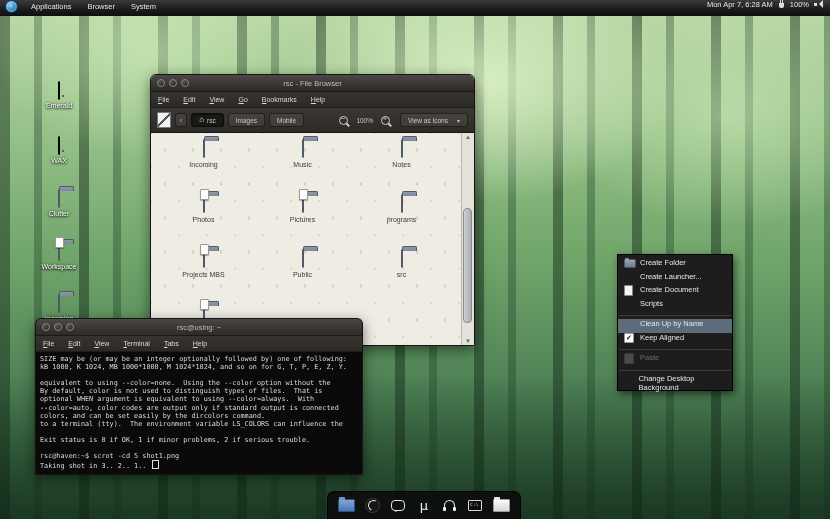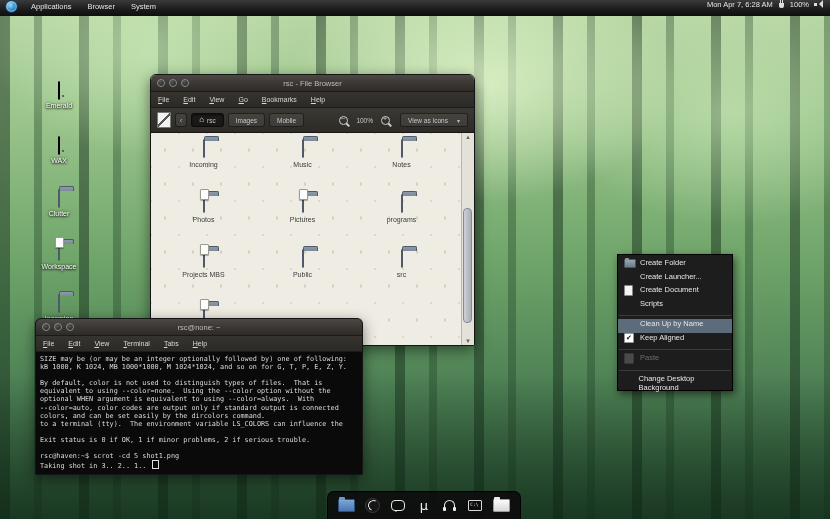--- a/index.html
+++ b/index.html
@@ -270,36 +270,36 @@
     </div>
   </div>
 
   <div id="terminal" class="window">
     <div class="titlebar">
       <span class="winbtns">
         <span class="winbtn"></span>
         <span class="winbtn"></span>
         <span class="winbtn"></span>
       </span>
-      <span class="titletext">rsc@none: ~</span>
+      <span class="titletext">rsc@using: ~</span>
     </div>
     <div class="menubar" id="term-menus">
         <span class="menu-item">File</span>
         <span class="menu-item">Edit</span>
         <span class="menu-item">View</span>
         <span class="menu-item">Terminal</span>
         <span class="menu-item">Tabs</span>
         <span class="menu-item">Help</span>
       </div>
     <div id="term-body">
         <div class="tline">SIZE may be (or may be an integer optionally followed by) one of following:</div>
         <div class="tline">kB 1000, K 1024, MB 1000*1000, M 1024*1024, and so on for G, T, P, E, Z, Y.</div>
         <div class="tline"> </div>
+        <div class="tline">equivalent to using --color=none.  Using the --color option without the</div>
         <div class="tline">By default, color is not used to distinguish types of files.  That is</div>
-        <div class="tline">equivalent to using --color=none.  Using the --color option without the</div>
         <div class="tline">optional WHEN argument is equivalent to using --color=always.  With</div>
         <div class="tline">--color=auto, color codes are output only if standard output is connected</div>
         <div class="tline">colors, and can be set easily by the dircolors command.</div>
         <div class="tline">to a terminal (tty).  The environment variable LS_COLORS can influence the</div>
         <div class="tline"> </div>
         <div class="tline">Exit status is 0 if OK, 1 if minor problems, 2 if serious trouble.</div>
         <div class="tline"> </div>
         <div class="tline">rsc@haven:~$ scrot -cd 5 shot1.png</div>
         <div class="tline">Taking shot in 3.. 2.. 1.. <span class="cursor"></span></div>
       </div>

